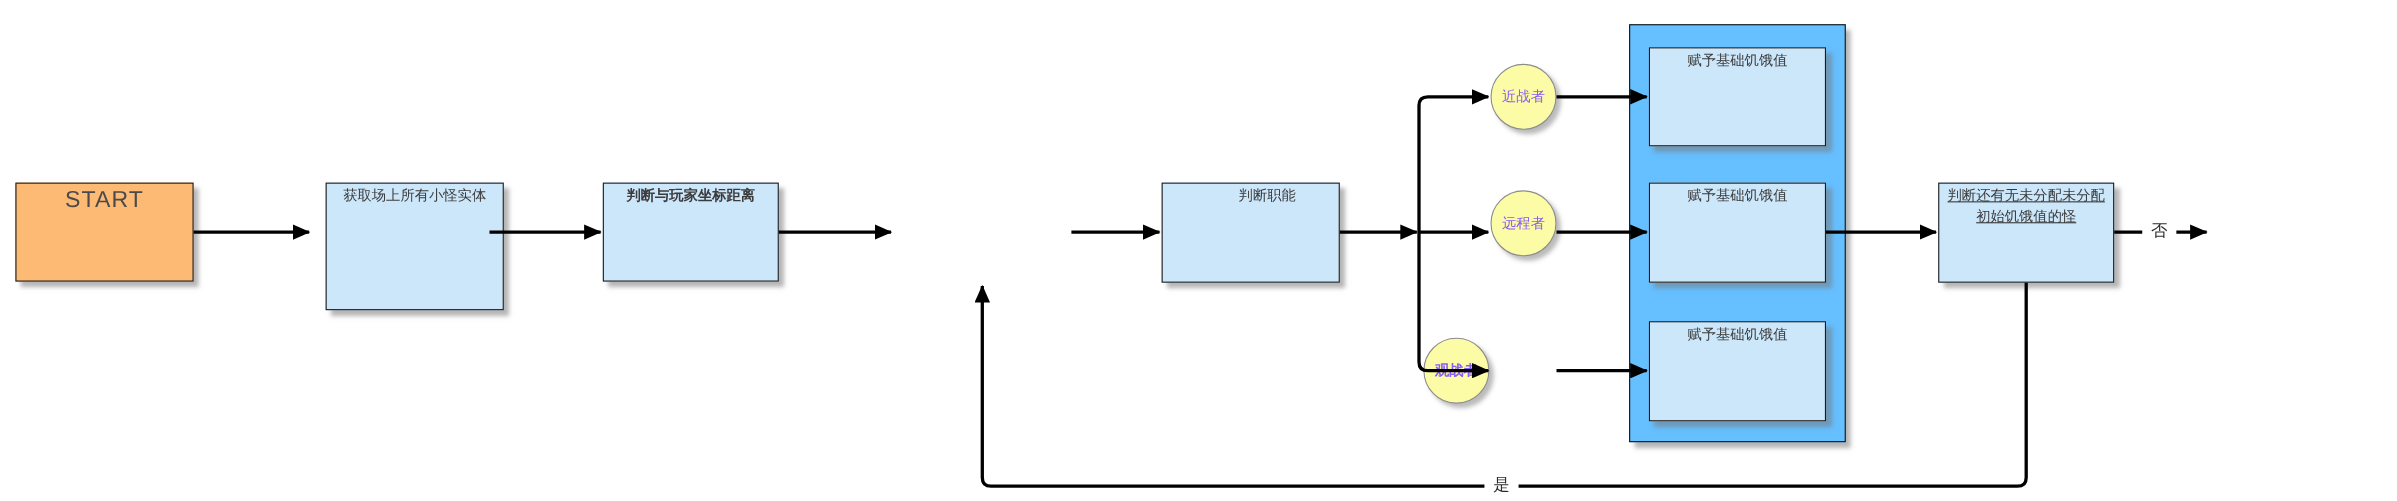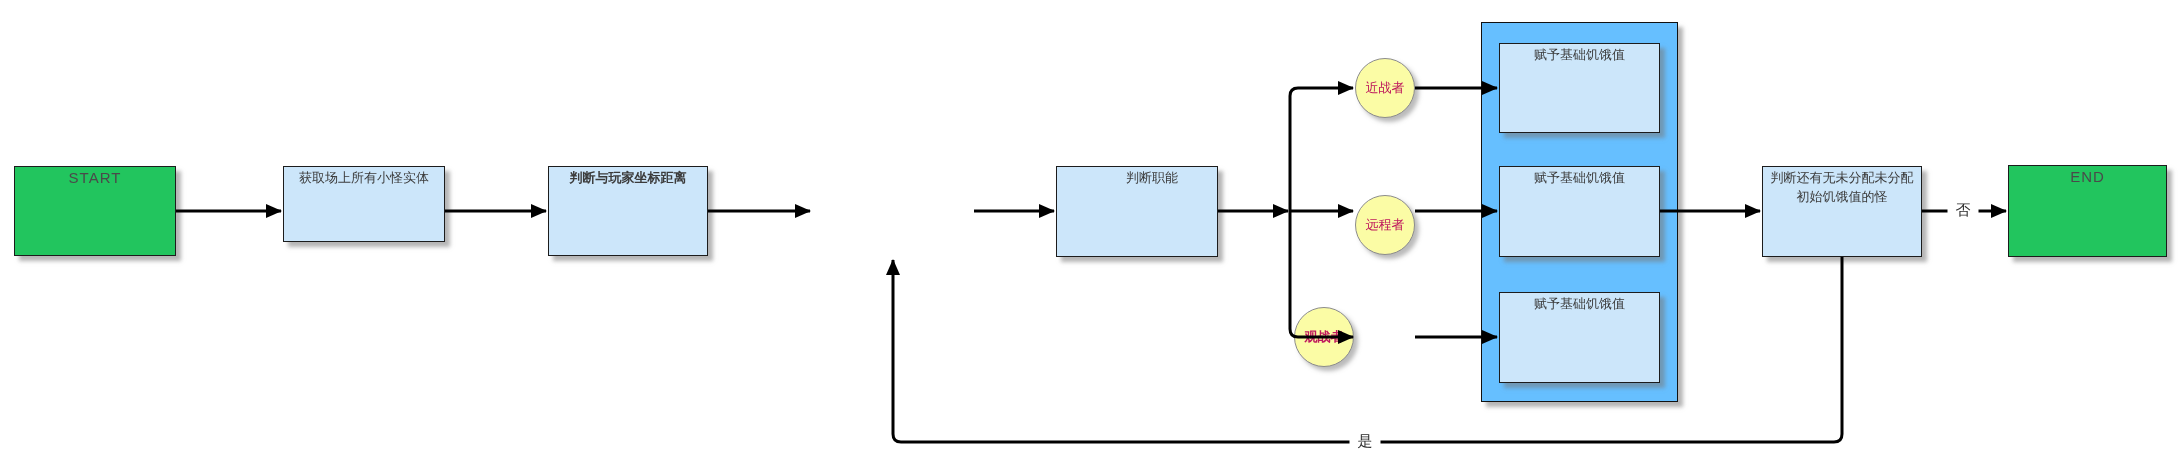--- a/index.html
+++ b/index.html
@@ -14,35 +14,35 @@
   .node{
     position:absolute;
     box-sizing:border-box;
     display:flex;align-items:flex-start;justify-content:center;
     text-align:center;
     border:1px solid #1c1c1c;
     box-shadow:5px 5px 4px rgba(120,120,120,0.55);
     line-height:1.45;
     z-index:2;
   }
-  .terminal{background:#22c55e;font-size:15px;letter-spacing:1px;color:#4a4a4a;}
+  .terminal{background:#fdba74;font-size:21px;letter-spacing:1px;color:#4a4a4a;}
   .process{background:#cce6fa;font-size:13px;padding:2px;}
   .group{
     position:absolute;box-sizing:border-box;
     background:#66bfff;border:1px solid #111111;
     box-shadow:5px 5px 4px rgba(120,120,120,0.55);
     z-index:1;
   }
   .circle{
     position:absolute;box-sizing:border-box;
     width:60px;height:60px;border-radius:50%;
     background:#fbfca5;border:1px solid #8c8c8c;
     box-shadow:4px 4px 4px rgba(120,120,120,0.5);
     display:flex;align-items:center;justify-content:center;
-    font-size:13px;z-index:3;color:#be185d;
+    font-size:13px;z-index:3;color:#8b5cf6;
   }
   .wires{position:absolute;left:0;top:0;z-index:5;pointer-events:none;}
   .edge-label{
     position:absolute;z-index:6;
     background:#ffffff;padding:0 8px;
     font-size:15px;color:#2b2b2b;
     transform:translate(-50%,-50%);
     white-space:nowrap;
   }
 </style>
@@ -72,38 +72,38 @@
       <path d="M1660,211 H1760" marker-end="url(#arrow)"></path>
       <path d="M1922,211 H2006" marker-end="url(#arrow)"></path>
       <path d="M1842,257 V434 Q1842,442 1834,442 H901 Q893,442 893,434 V260" marker-end="url(#arrow)"></path>
     </g>
   </svg>
 
   <div class="node terminal" style="left:14px;top:166px;width:162px;height:90px;">
     <span>START</span>
   </div>
 
-  <div class="node process" style="left:283px;top:166px;width:162px;height:76px;">
+  <div class="node process" style="left:296px;top:166px;width:162px;height:116px;">
     <span>获取场上所有小怪实体</span>
   </div>
 
   <div class="node process" style="left:548px;top:166px;width:160px;height:90px;font-weight:bold;">
     <span>判断与玩家坐标距离</span>
   </div>
 
 
   <div class="node process" style="left:1056px;top:166px;width:162px;height:91px;padding-left:32px;">
     <span>判断职能</span>
   </div>
 
   <div class="circle" style="left:1355px;top:58px;">
     <span>近战者</span>
   </div>
 
-  <div class="circle" style="left:1355px;top:195px;">
+  <div class="circle" style="left:1355px;top:173px;">
     <span>远程者</span>
   </div>
 
   <div class="circle" style="left:1294px;top:307px;font-weight:bold;">
     <span>观战者</span>
   </div>
 
   <div class="group" style="left:1481px;top:22px;width:197px;height:380px;"></div>
 
   <div class="node process" style="left:1499px;top:43px;width:161px;height:90px;">
@@ -111,25 +111,22 @@
   </div>
 
   <div class="node process" style="left:1499px;top:166px;width:161px;height:91px;">
     <span>赋予基础饥饿值</span>
   </div>
 
   <div class="node process" style="left:1499px;top:292px;width:161px;height:91px;">
     <span>赋予基础饥饿值</span>
   </div>
 
-  <div class="node process" style="left:1762px;top:166px;width:160px;height:91px;">
+  <div class="node process" style="left:1762px;top:166px;width:160px;height:91px;text-decoration:underline;">
     <span>判断还有无未分配未分配初始饥饿值的怪</span>
   </div>
 
-  <div class="node terminal" style="left:2008px;top:165px;width:159px;height:92px;">
-    <span>END</span>
-  </div>
 
   <div class="edge-label" style="left:1963px;top:210px;">否</div>
 
   <div class="edge-label" style="left:1365px;top:441px;">是</div>
 
 </div>
 
 </body></html>

